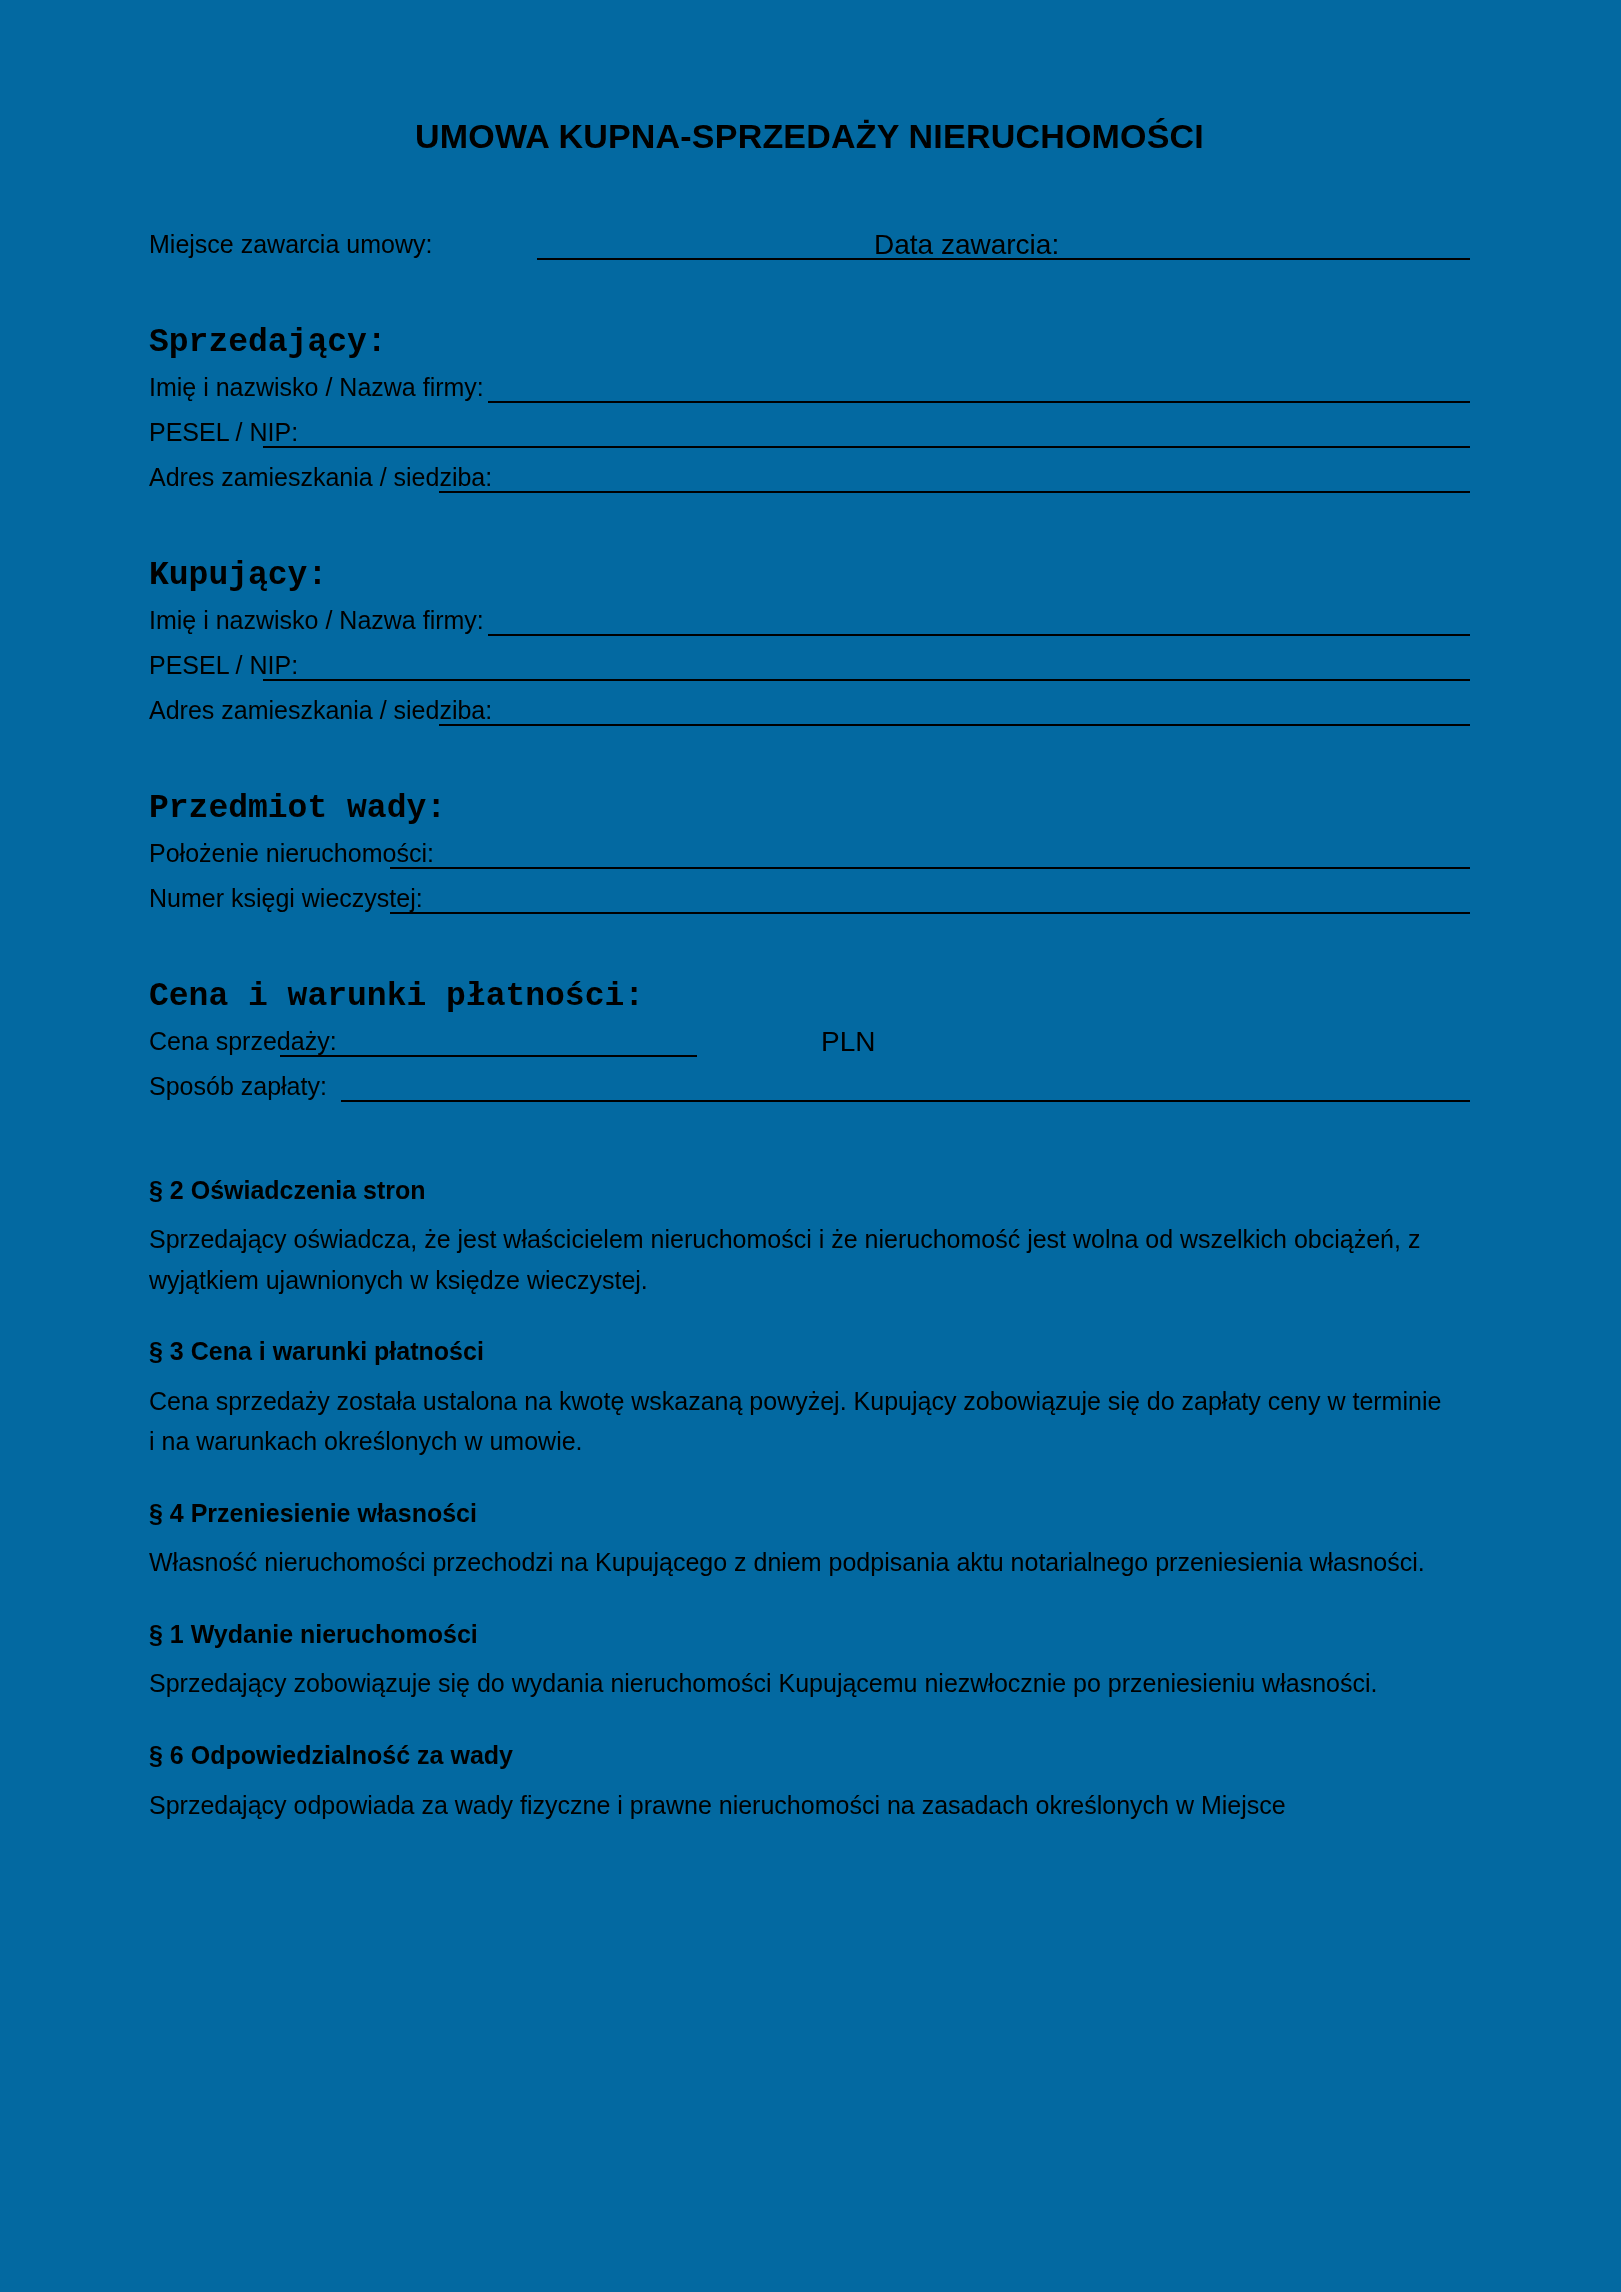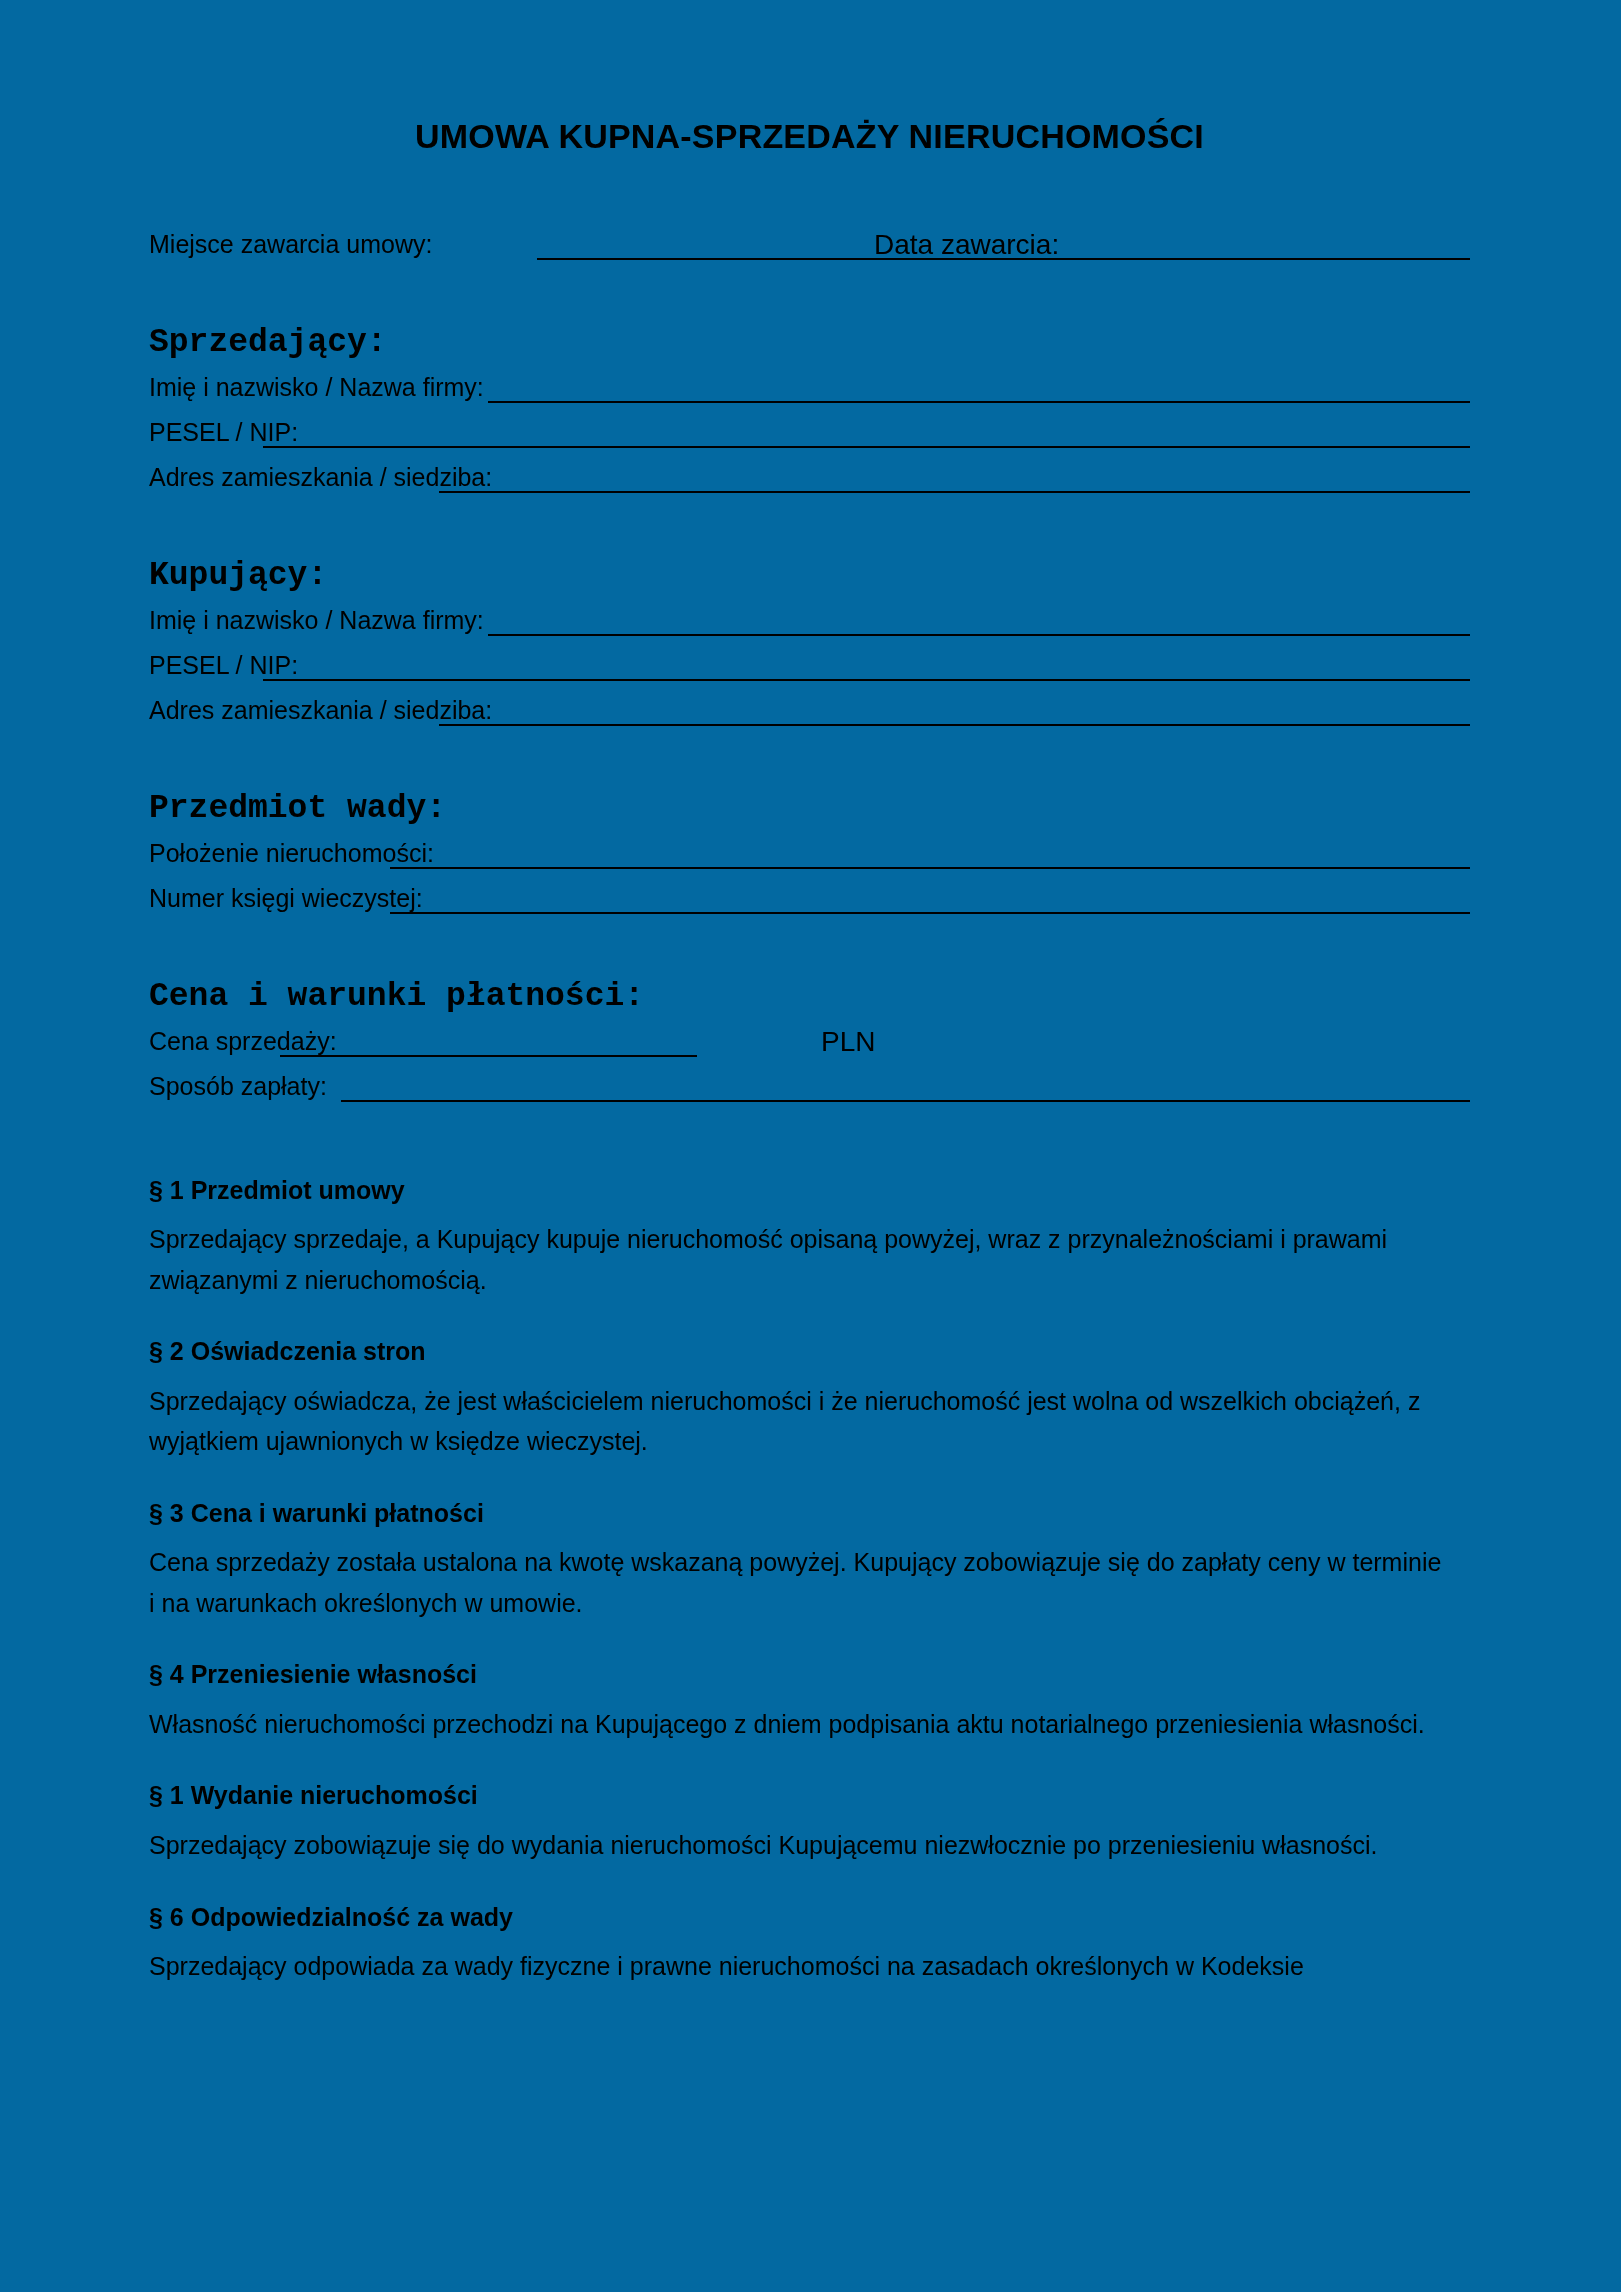--- a/index.html
+++ b/index.html
@@ -174,24 +174,20 @@
       <span class="inline-unit" style="left:672px;">PLN</span>
     </div>
 
     <div class="field-row">
       <span class="field-label">Sposób zapłaty:</span>
       <span class="rule" style="left:192px; right:0;"></span>
     </div>
 
     <div class="gap-xl"></div>
 
-    <div class="clause">
-      <div class="clause-title">§ 1 Przedmiot umowy</div>
-      <p class="clause-body">Sprzedający sprzedaje, a Kupujący kupuje nieruchomość opisaną powyżej, wraz z przynależnościami i prawami związanymi z nieruchomością.</p>
-    </div>
 
     <div class="clause">
       <div class="clause-title">§ 2 Oświadczenia stron</div>
       <p class="clause-body">Sprzedający oświadcza, że jest właścicielem nieruchomości i że nieruchomość jest wolna od wszelkich obciążeń, z wyjątkiem ujawnionych w księdze wieczystej.</p>
     </div>
 
     <div class="clause">
       <div class="clause-title">§ 3 Cena i warunki płatności</div>
       <p class="clause-body">Cena sprzedaży została ustalona na kwotę wskazaną powyżej. Kupujący zobowiązuje się do zapłaty ceny w terminie i na warunkach określonych w umowie.</p>
     </div>
@@ -201,18 +197,18 @@
       <p class="clause-body">Własność nieruchomości przechodzi na Kupującego z dniem podpisania aktu notarialnego przeniesienia własności.</p>
     </div>
 
     <div class="clause">
       <div class="clause-title">§ 1 Wydanie nieruchomości</div>
       <p class="clause-body">Sprzedający zobowiązuje się do wydania nieruchomości Kupującemu niezwłocznie po przeniesieniu własności.</p>
     </div>
 
     <div class="clause">
       <div class="clause-title">§ 6 Odpowiedzialność za wady</div>
-      <p class="clause-body">Sprzedający odpowiada za wady fizyczne i prawne nieruchomości na zasadach określonych w Kodeksie</p>
+      <p class="clause-body">Sprzedający odpowiada za wady fizyczne i prawne nieruchomości na zasadach określonych w Miejsce</p>
     </div>
 
   </div>
 </div>
 
 
 </body></html>

